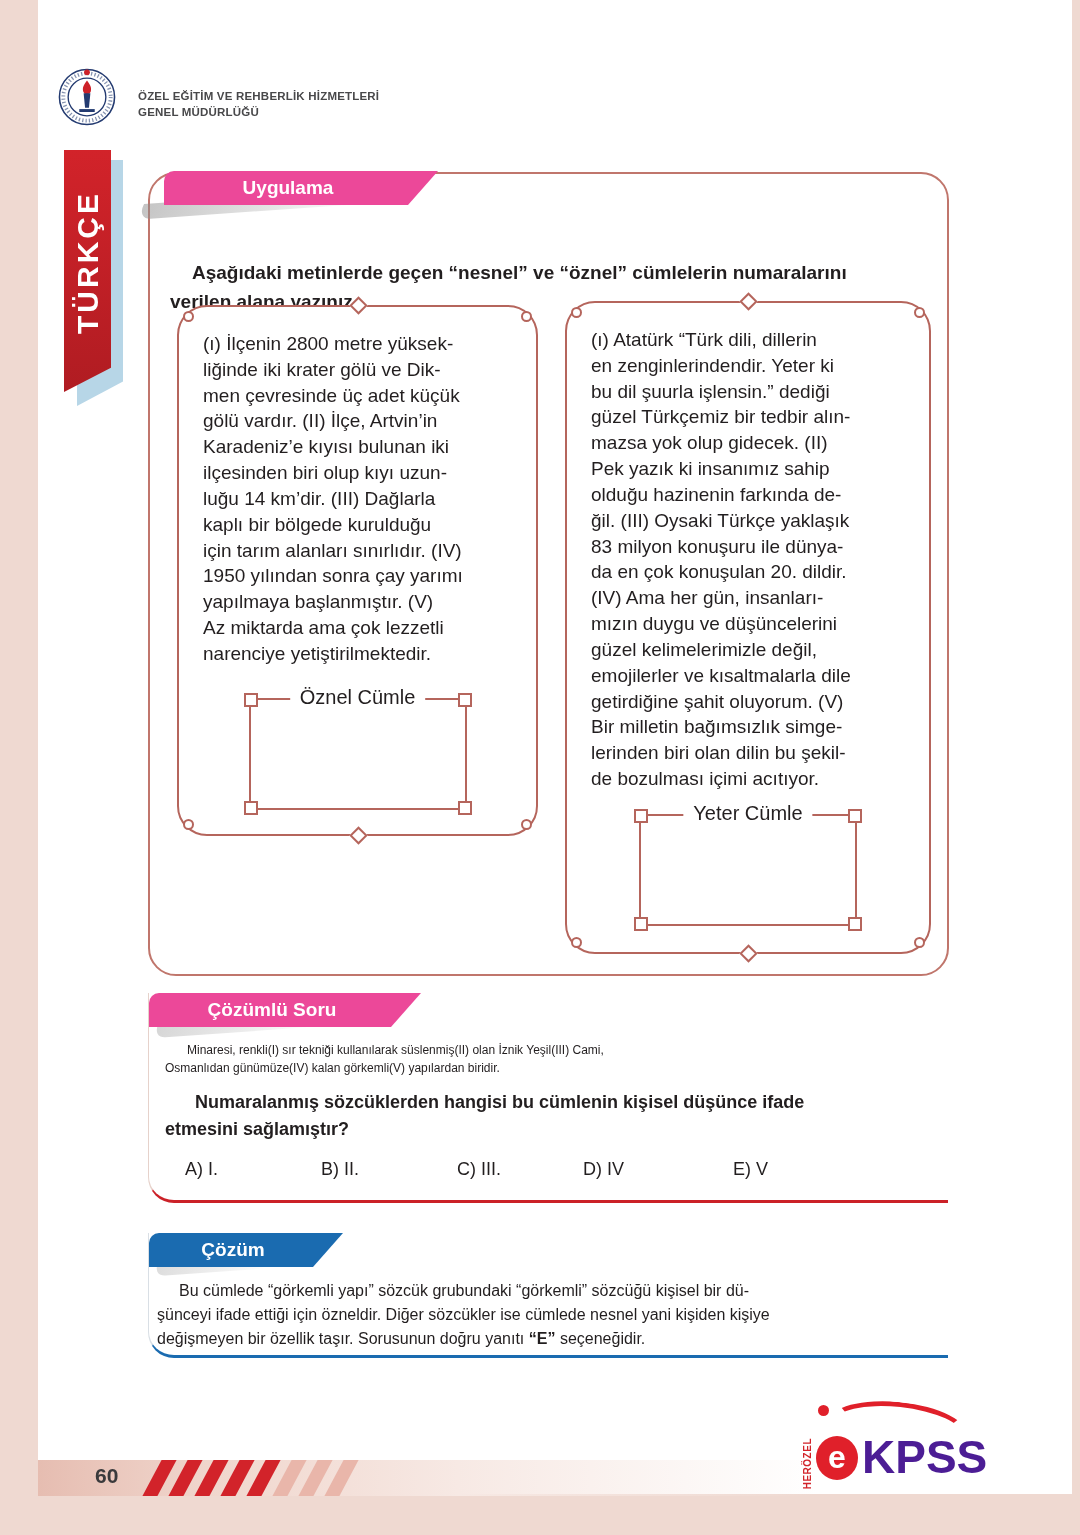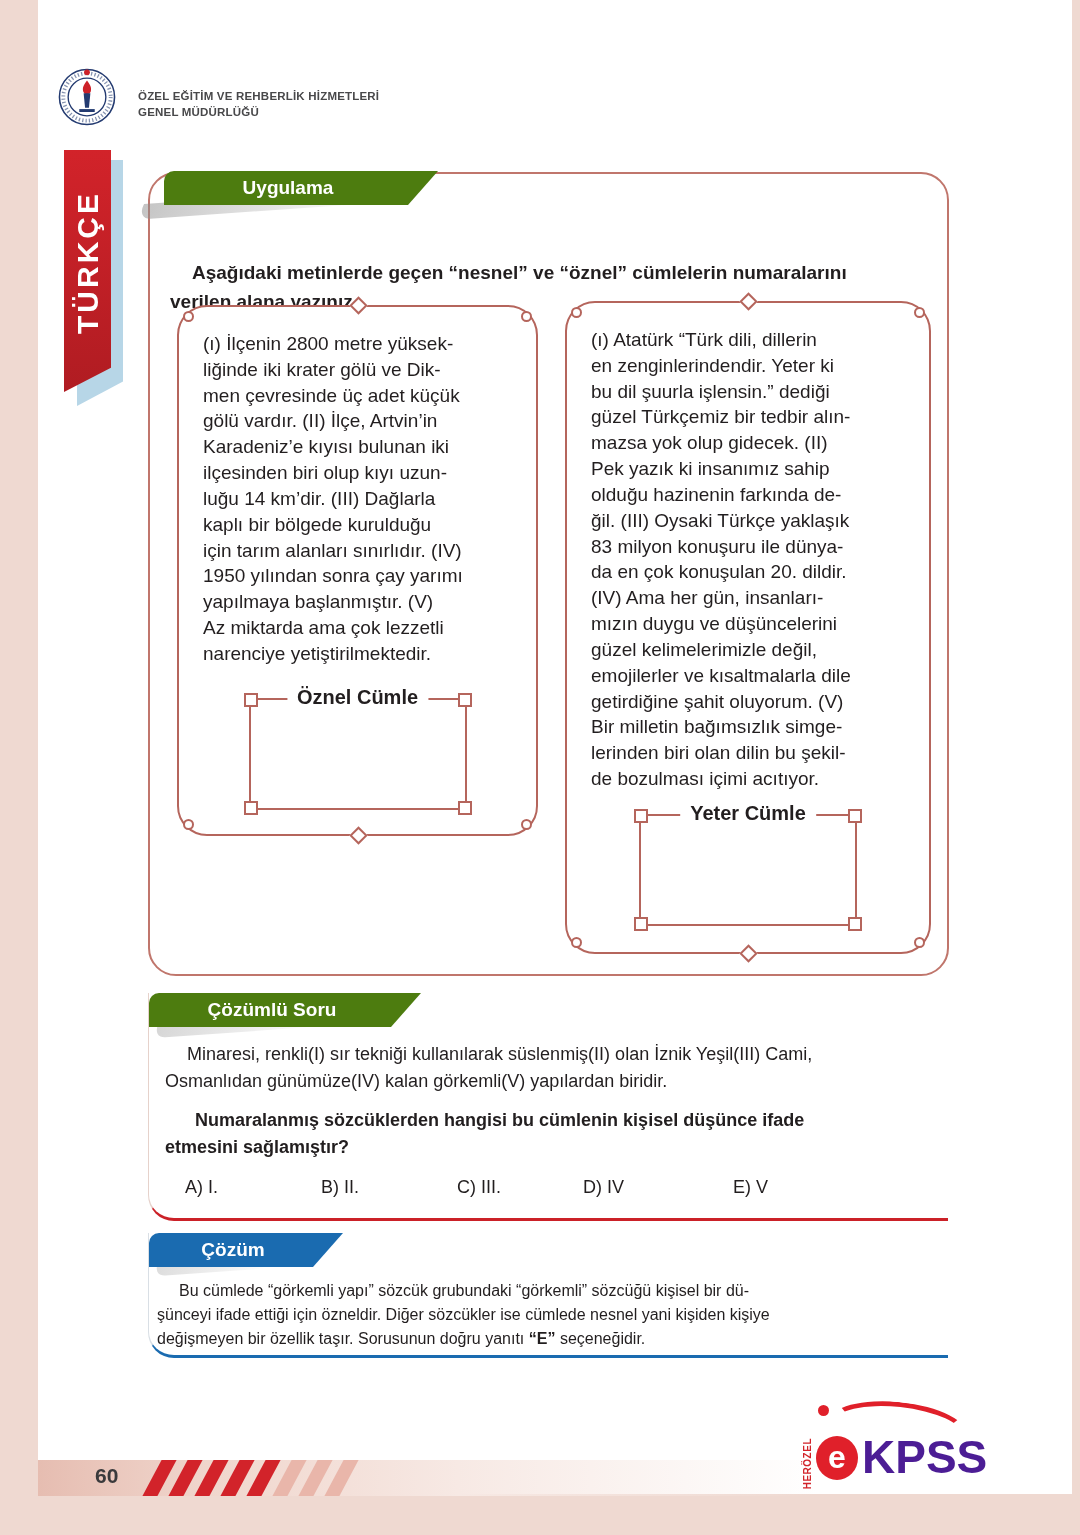--- a/index.html
+++ b/index.html
@@ -24,21 +24,21 @@
     clip-path:polygon(0 0,100% 0,100% 90%,0 100%);
     display:flex;align-items:center;justify-content:center}
   .spine-text{writing-mode:vertical-rl;transform:rotate(180deg);color:#fff;font-weight:700;
     font-size:30px;letter-spacing:3px;padding-top:18px}
 
   
   .banner{position:absolute;height:34px;display:flex;align-items:center;justify-content:center;
     color:#fff;font-weight:700;font-size:19px;padding-right:26px;
     border-top-left-radius:10px;
     clip-path:polygon(0 0,100% 0,calc(100% - 30px) 100%,0 100%)}
-  .banner.red{background:#4d7c0f}
+  .banner.red{background:#ec4899}
   .banner.blue{background:#1a6bb0}
   .swoosh{position:absolute;height:15px;opacity:.5;transform:rotate(-4deg) skewX(-30deg);
     background:linear-gradient(100deg,#8a8a8a 0%,#c9c9c9 55%,rgba(255,255,255,0) 95%);
     border-bottom-left-radius:14px}
 
   
   .main-box{position:absolute;left:148px;top:172px;width:797px;height:800px;background:#fff;
     border:2px solid #c0766c;border-radius:28px}
   .uygulama-banner{left:14px;top:-3px;width:248px}
   .uygulama-swoosh{left:-10px;top:22px;width:240px}
@@ -54,33 +54,33 @@
   .notch.top{top:-8px}.notch.bottom{bottom:-8px}
   .curl{position:absolute;width:7px;height:7px;border-radius:50%;border:2px solid #b5655c;background:#fff}
   .curl.tl{top:4px;left:4px}.curl.tr{top:4px;right:4px}
   .curl.bl{bottom:4px;left:4px}.curl.br{bottom:4px;right:4px}
 
   .plaque{position:absolute;left:50%;transform:translateX(-50%);width:214px;height:108px;
     border:2px solid #b5655c;background:#fff}
   .frame.left .plaque{bottom:24px}
   .frame.right .plaque{bottom:26px}
   .plaque-title{position:absolute;top:-14px;left:50%;transform:translateX(-50%);background:#fff;
-    padding:0 10px;font-weight:700;font-size:20px;white-space:nowrap}
+    padding:0 10px;font-weight:400;font-size:20px;white-space:nowrap}
   .pc{position:absolute;width:10px;height:10px;background:#fff;border:2px solid #b5655c}
   .pc.tl{top:-7px;left:-7px}.pc.tr{top:-7px;right:-7px}
   .pc.bl{bottom:-7px;left:-7px}.pc.br{bottom:-7px;right:-7px}
   .answer-area{position:absolute;inset:14px 8px 8px 8px}
 
   
   .soru-section{position:absolute;left:148px;top:993px;width:799px;
     border-bottom:3px solid #cb2128;border-left:1px solid #e6d2cb;border-bottom-left-radius:26px;
     padding-bottom:16px}
   .soru-banner{left:0;top:0;width:246px}
   .soru-swoosh{left:6px;top:24px;width:170px;opacity:.35}
-  .question-text{margin:48px 6px 8px 16px;font-size:18px;line-height:1.5;white-space:pre-line;text-indent:22px}
+  .question-text{margin:48px 6px 8px 16px;font-size:12px;line-height:1.5;white-space:pre-line;text-indent:22px}
   .question-prompt{margin:12px 6px 0 16px;font-size:18px;font-weight:700;line-height:1.5;
     white-space:pre-line;text-indent:30px}
   .options{display:flex;margin:16px 0 4px 36px;font-size:18px}
   .opt{display:inline-block}
   .opt.w1{width:136px}.opt.w2{width:136px}.opt.w3{width:126px}.opt.w4{width:150px}
 
   
   .cozum-section{position:absolute;left:148px;top:1233px;width:799px;
     border-bottom:3px solid #1a6bb0;border-left:1px solid #d9dfe5;border-bottom-left-radius:26px;
     padding-bottom:4px}

